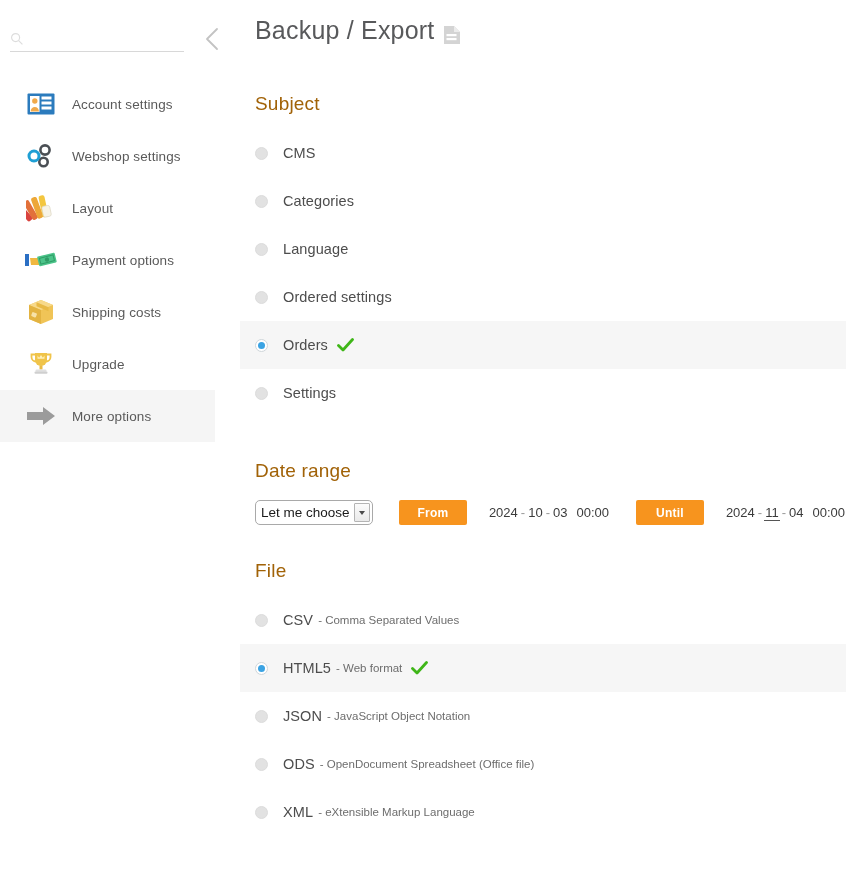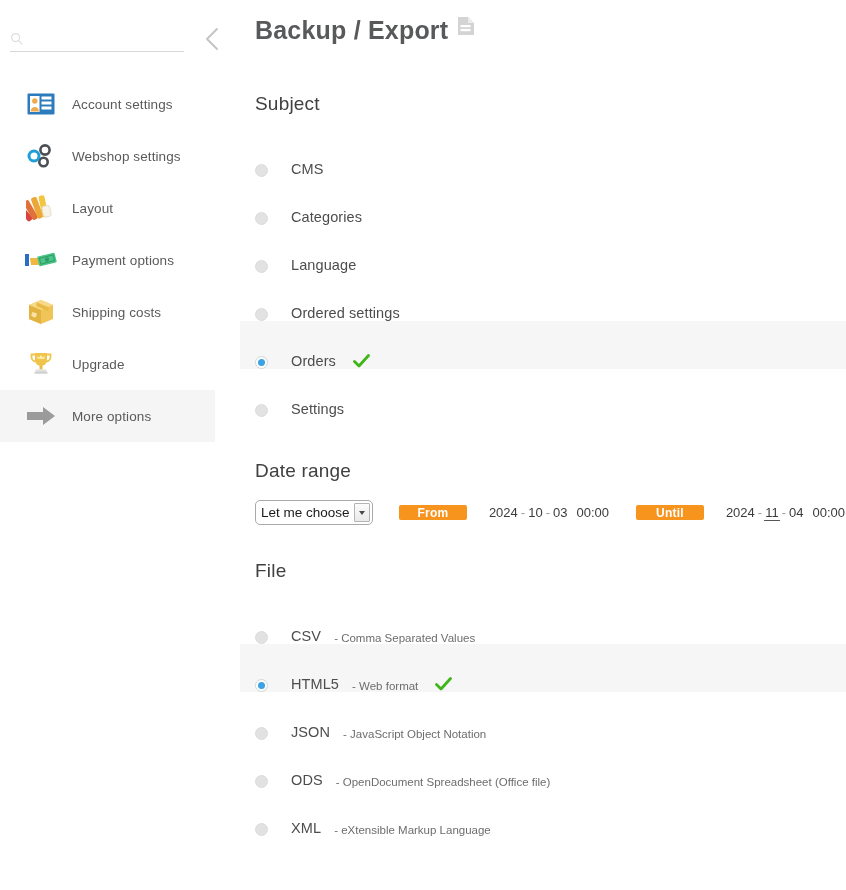--- a/index.html
+++ b/index.html
@@ -64,45 +64,44 @@
   }
 
   
   .main {
     flex: 1 1 auto;
     height: 890px;
     position: relative;
     overflow: hidden;
   }
   .page-title {
-    display: flex; align-items: flex-start;
+    display: flex; align-items: flex-end;
     font-size: 25px; color: #58595b;
-    font-weight: bold;
+    font-weight: normal;
     padding: 16px 0 0 15px;
     letter-spacing: .2px;
   }
   .doc-icon { margin-left: 9px; display:block; }
 
   .section-title {
-    font-size: 19px; color: #404040;
+    font-size: 19px; color: #a16207;
     font-weight: normal;
     padding-left: 15px;
     letter-spacing: .2px;
   }
   #subject-title { margin-top: 48px; }
   #daterange-title { margin-top: 43px; }
   #file-title { margin-top: 35px; }
 
   .opt-list { margin-top: 14px; }
   .opt-row {
-    display: flex; align-items: flex-end;
+    display: flex; align-items: center;
     height: 48px;
     padding-left: 15px;
     cursor: pointer;
-    gap: 8px;
   }
   .opt-row.selected { background: #f6f6f6; }
   .radio {
     width: 13px; height: 13px; flex: 0 0 13px;
     border-radius: 50%;
     background: #e2e2e2;
     border: 1px solid #dcdcdc;
     margin-right: 15px;
     position: relative;
   }
@@ -165,21 +164,21 @@
     border-right: 3px solid transparent;
     border-top: 4px solid #4a4a4a;
   }
   .orange-btn {
     background: #f7941e;
     color: #ffffff;
     font-size: 12px;
     font-weight: bold;
     border: 0;
     border-radius: 2px;
-    height: 15px;
+    height: 25px;
     width: 80px;
     cursor: pointer;
     font-family: "Liberation Sans", sans-serif;
     letter-spacing: .2px;
     margin-left: 26px;
   }
   .date-value {
     font-size: 13px; color: #3b3b3b;
     margin-left: 21px;
     white-space: nowrap;

